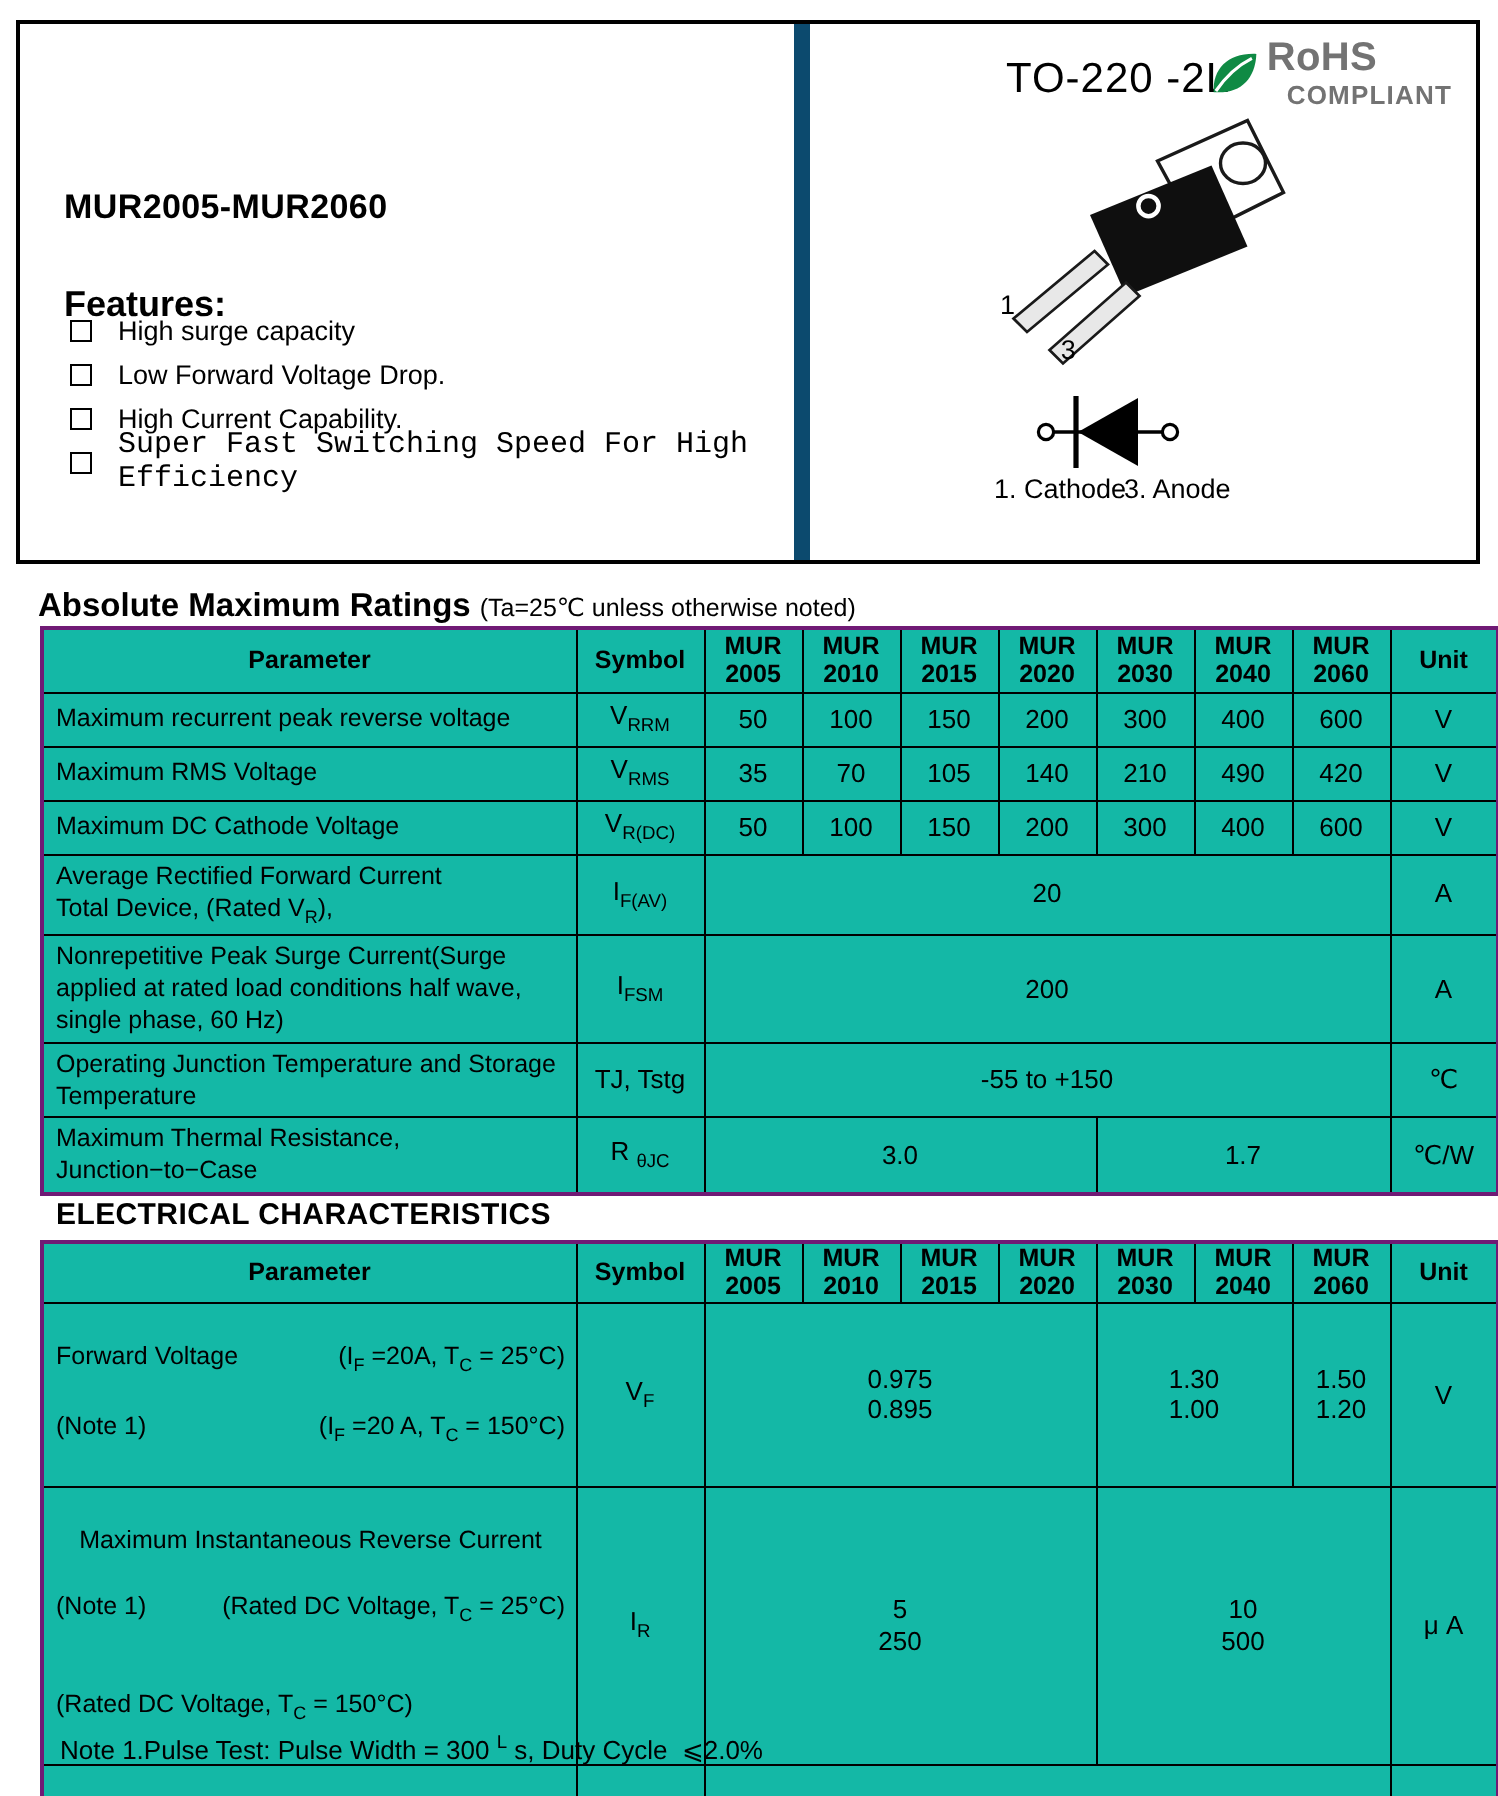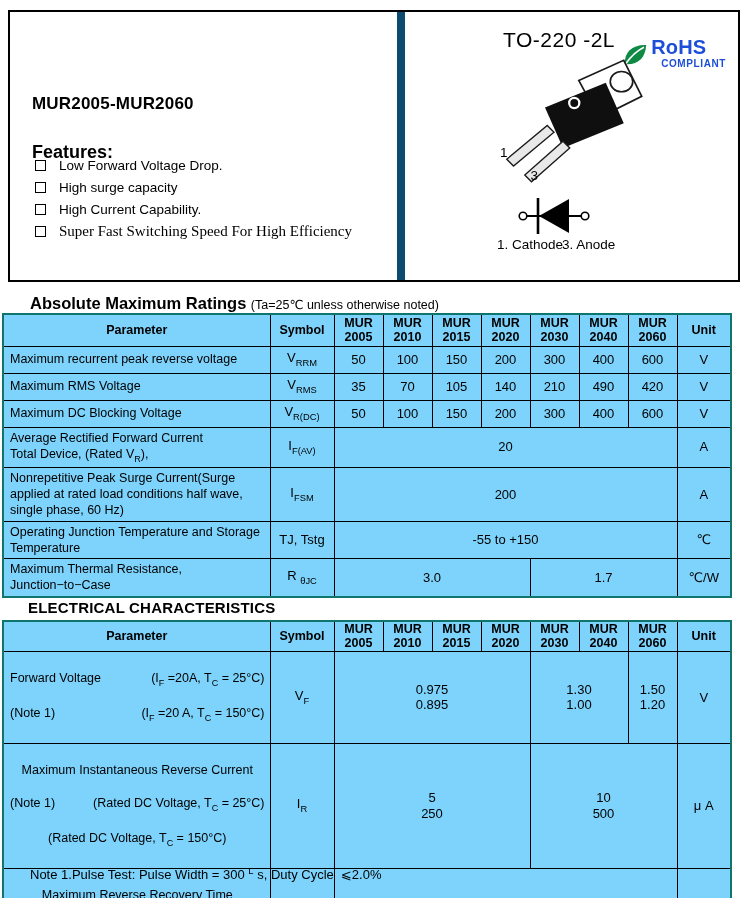--- a/index.html
+++ b/index.html
@@ -12,73 +12,73 @@
 
   
   .top-box { position:absolute; left:8px; top:10px; width:732px; height:272px; border:2px solid #000; }
   .left-panel  { position:absolute; left:0; top:0; width:387px; height:100%; }
   .right-panel { position:absolute; left:387px; top:0; width:336px; height:100%; border-left:8px solid #0c4a6e; }
 
   .part-title { position:absolute; left:22px; top:82px; font-size:17px; font-weight:bold; letter-spacing:.2px; }
   .features-heading { position:absolute; left:22px; top:114px; font-size:18px; font-weight:bold;margin-top:16px; }
   .features-list { position:absolute; left:25px; top:145px; list-style:none; width:350px; }
   .features-list li { display:flex; align-items:center; gap:13px; height:16px; margin-bottom:6px; font-size:13.5px; }
-  .features-list li.serif { font-family:Liberation Serif, serif; font-size:15px; }
+  .features-list li.serif { font-family:Liberation Mono, monospace; font-size:15px; }
   .cb { width:11px; height:11px; border:1.5px solid #000; flex:0 0 auto; background:#fff; }
 
   .pkg-title { position:absolute; left:98px; top:16px; font-size:21px; letter-spacing:.5px; }
-  .rohs { position:absolute; top:7px; right:7px; display:flex; align-items:flex-start; gap:2px; color:#1d4ed8;margin-top:18px; }
+  .rohs { position:absolute; top:7px; right:7px; display:flex; align-items:flex-start; gap:2px; color:#737373; }
   .rohs-leaf { margin-top:4px; }
   .rohs-title { font-size:20px; font-weight:bold; line-height:1; letter-spacing:.2px; }
-  .rohs-sub { font-size:10px; font-weight:bold; letter-spacing:.6px; margin-top:1px;padding-left:10px; }
+  .rohs-sub { font-size:13px; font-weight:bold; letter-spacing:.6px; margin-top:1px;padding-left:10px; }
 
   .pkg-svg   { position:absolute; left:95px; top:46px; }
   .diode-svg { position:absolute; left:88px; top:176px; }
   svg text { font-family:"Liberation Sans","DejaVu Sans",sans-serif; fill:#000; }
 
   
-  .sec1 { position:absolute; left:30px; top:294px; white-space:nowrap; }
+  .sec1 { position:absolute; left:19px; top:294px; white-space:nowrap; }
   .sec1 .h-bold { font-size:16.5px; font-weight:bold; }
   .sec1 .h-note { font-size:12.5px; }
   .sec2 { position:absolute; left:28px; top:599px; font-size:15px; font-weight:bold; letter-spacing:.2px; }
 
   
-  table.dt { position:absolute; left:2px; border-collapse:collapse; table-layout:fixed; width:728px; border:2px solid #0f766e; background:#7dd3fc; }
+  table.dt { position:absolute; left:20px; border-collapse:collapse; table-layout:fixed; width:728px; border:2px solid #701a75; background:#14b8a6; }
   .t1 { top:313px; }
   .t2 { top:620px; }
   table.dt th, table.dt td { border:1px solid #000; vertical-align:middle; overflow:hidden; }
   table.dt th { font-size:12.5px; font-weight:bold; text-align:center; white-space:pre-line; line-height:1.15; }
   td.param { font-size:12.5px; padding:2px 5px 2px 6px; line-height:1.3; white-space:pre-line; }
   td.sym, td.val, td.unit { text-align:center; font-size:13px; white-space:pre-line; line-height:1.2; }
   sub { font-size:.72em; }
   sup { font-size:.72em; }
   .pl { display:flex; justify-content:space-between; line-height:1.3; }
-  .pl-right { text-align:center; line-height:1.3; }
+  .pl-right { text-align:left; line-height:1.3;margin-top:14px; }
   .pl-left { line-height:1.3;text-align:center; }
 
   .note { position:absolute; left:30px; top:866px; font-size:13px; }
 </style>
 </head>
 <body>
 
 <div class="page">
 
   <section class="top-box">
 
     <div class="left-panel">
       <h1 class="part-title">MUR2005-MUR2060</h1>
       <h2 class="features-heading">Features:</h2>
       <ul class="features-list">
         <li>
           <span class="cb"></span>
-          <span>Low Forward Voltage Drop.</span>
+          <span>High surge capacity</span>
         </li>
         <li>
           <span class="cb"></span>
-          <span>High surge capacity</span>
+          <span>Low Forward Voltage Drop.</span>
         </li>
         <li>
           <span class="cb"></span>
           <span>High Current Capability.</span>
         </li>
         <li class="serif">
           <span class="cb"></span>
           <span>Super Fast Switching Speed For High Efficiency</span>
         </li>
       </ul>
@@ -180,21 +180,21 @@
       <td class="val">35</td>
       <td class="val">70</td>
       <td class="val">105</td>
       <td class="val">140</td>
       <td class="val">210</td>
       <td class="val">490</td>
       <td class="val">420</td>
       <td class="unit">V</td>
     </tr>
     <tr style="height:27px">
-      <td class="param">Maximum DC Blocking Voltage</td>
+      <td class="param">Maximum DC Cathode Voltage</td>
       <td class="sym">V<sub>R(DC)</sub></td>
       <td class="val">50</td>
       <td class="val">100</td>
       <td class="val">150</td>
       <td class="val">200</td>
       <td class="val">300</td>
       <td class="val">400</td>
       <td class="val">600</td>
       <td class="unit">V</td>
     </tr>

